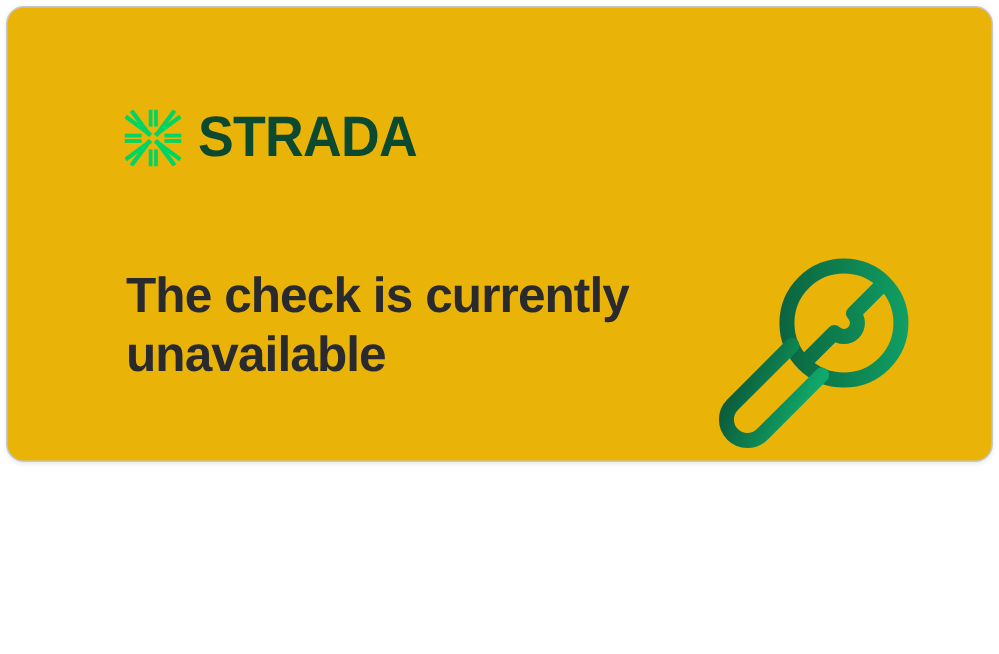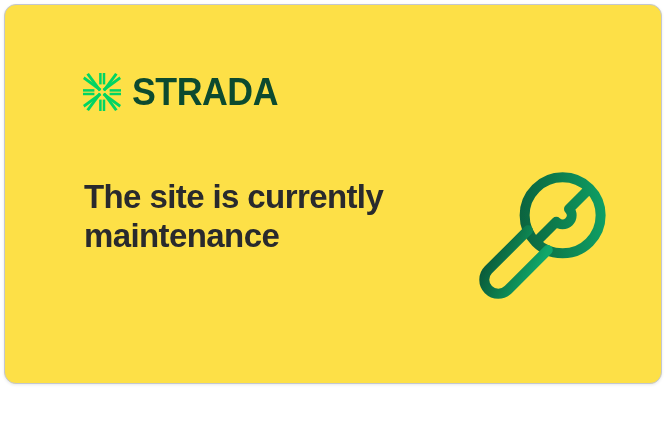--- a/index.html
+++ b/index.html
@@ -23,23 +23,23 @@
     background: #ffffff;
     box-sizing: border-box;
   }
 
   
   .card {
     position: absolute;
     left: 4px;
     top: 4px;
     width: 658px;
-    height: 380px;
+    height: 304px;
     box-sizing: border-box;
-    background: #fde047;
+    background: #eab308;
     border: 1px solid #c3c7d0;
     border-radius: 12px;
     box-shadow: 0 1px 3px rgba(30, 35, 50, 0.10);
     overflow: hidden;
   }
 
   
   .logo {
     position: absolute;
     left: 78px;
@@ -132,21 +132,21 @@
             <polygon points="9,96 15.5,100 48,56 41.5,52"></polygon>
             <polygon points="4,91 0,84.5 44,52 48,58.5"></polygon>
             <polygon points="91,96 84.5,100 52,56 58.5,52"></polygon>
             <polygon points="96,91 100,84.5 56,52 52,58.5"></polygon>
           </g>
         </g>
       </svg>
       <div class="logo-word">STRADA</div>
     </div>
 
-    <h1 class="headline">The site is currently maintenance</h1>
+    <h1 class="headline">The check is currently unavailable</h1>
 
 
     <svg class="wrench" viewBox="0 0 160 162" aria-hidden="true">
       <defs>
         <linearGradient id="wrenchGrad" x1="0" y1="1" x2="1" y2="0">
           <stop offset="0%" stop-color="#0b5c3b"></stop>
           <stop offset="45%" stop-color="#0d7d4d"></stop>
           <stop offset="100%" stop-color="#10a76a"></stop>
         </linearGradient>
       </defs>

